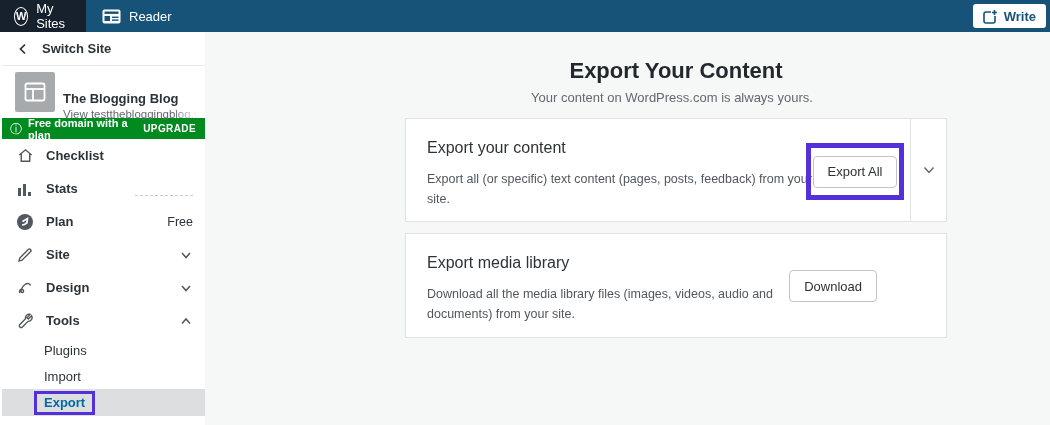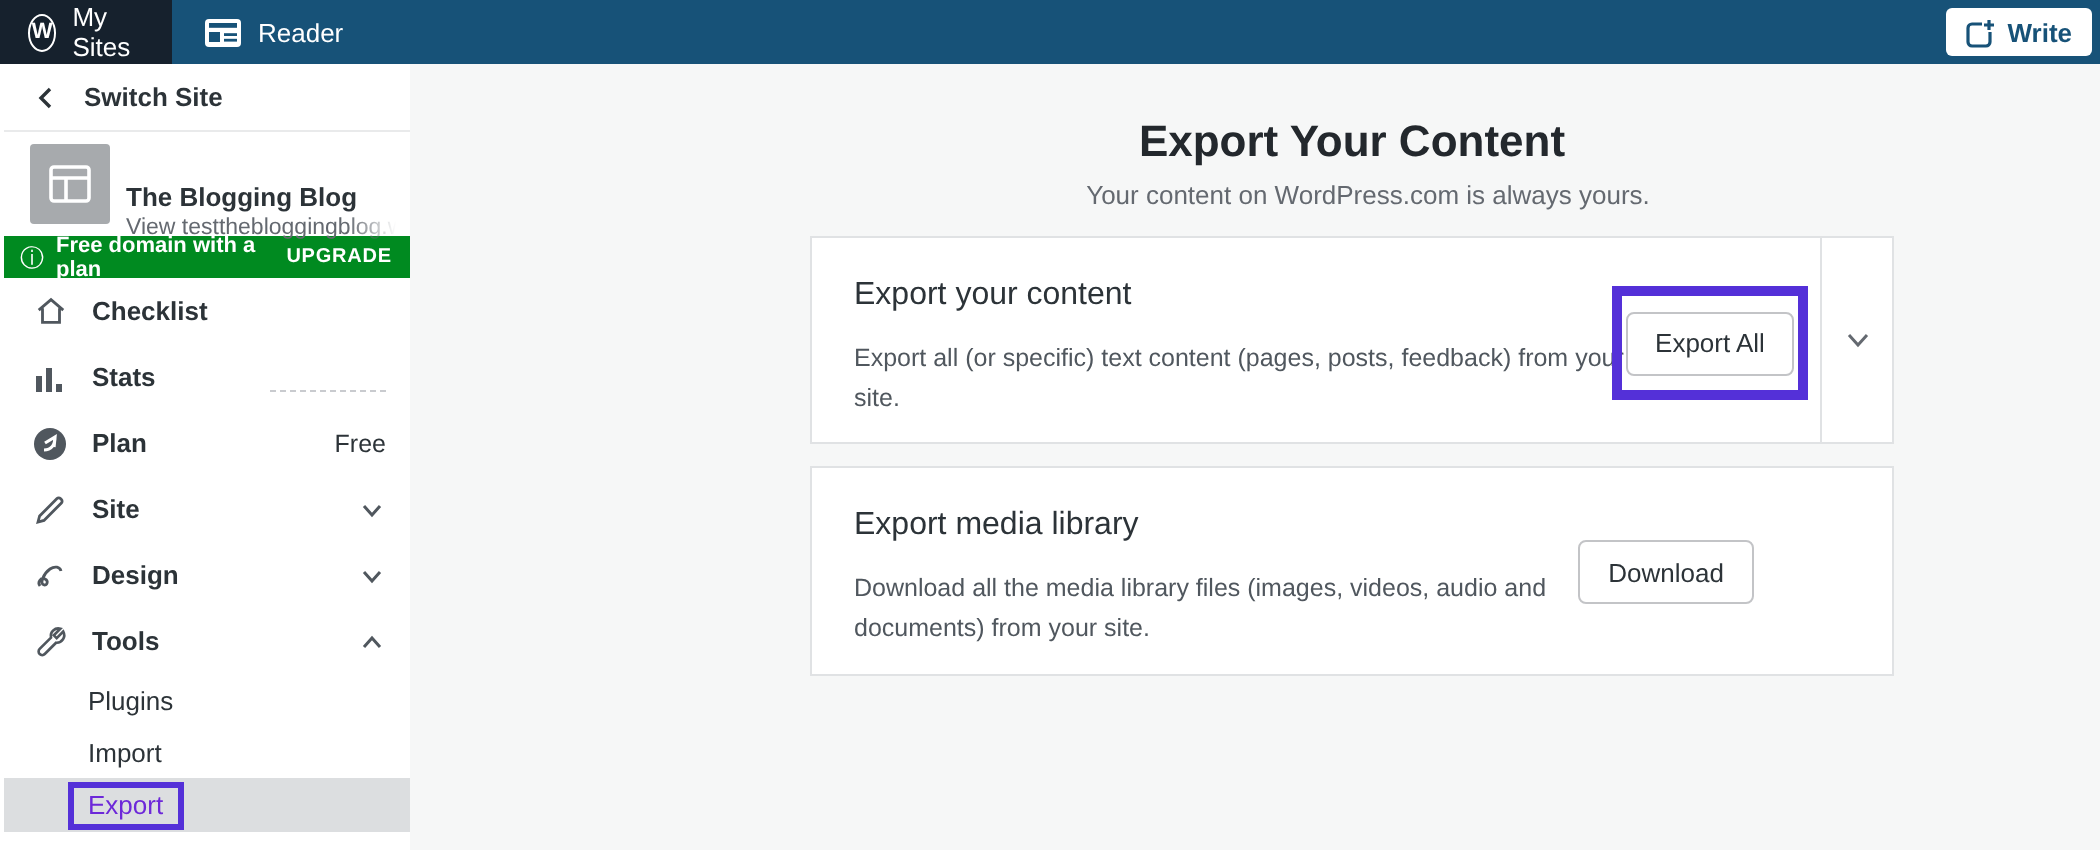--- a/index.html
+++ b/index.html
@@ -32,26 +32,26 @@
   .nav { position:relative; }
   .nav-row { height:33px; display:flex; align-items:center; padding:0 13px 0 14px; cursor:pointer; position:relative; }
   .nav-row .icon { width:18px; height:18px; flex:0 0 auto; display:flex; align-items:center; justify-content:center; }
   .nav-row .label { font-size:13px; font-weight:600; color:#2c3338; margin-left:12px; }
   .nav-row .right { margin-left:auto; display:flex; align-items:center; }
   .badge-free { font-size:12.5px; color:#2c3338; }
   .sparkline { position:absolute; right:13px; bottom:9px; width:58px; border-bottom:1px dashed #c9cbcf; }
   .nav-sub { height:26px; display:flex; align-items:center; padding-left:42px; cursor:pointer; font-size:13px; color:#2c3338; }
   .nav-sub.selected { background:#dcdee0; height:27px; }
   .export-annotation { border:3px solid #5430d8; padding:1px 7px 2px 7px; margin-left:-10px; }
-  .nav-sub.selected .lbl { color:#6d28d9; font-weight:400; }
+  .nav-sub.selected .lbl { color:#0369a1; font-weight:700; }
 
   
   .main { position:absolute; left:205px; top:32px; width:845px; height:393px; background:#f6f7f7; }
   .page-title { position:absolute; left:200px; top:26px; width:542px; text-align:center; font-size:22px; font-weight:600; color:#23282d; }
-  .page-subtitle { position:absolute; left:208px; top:58px; width:542px; text-align:center; font-size:13px; color:#646970; }
+  .page-subtitle { position:absolute; left:196px; top:58px; width:542px; text-align:center; font-size:13px; color:#646970; }
 
   .card { position:absolute; left:200px; width:542px; background:#fff; border:1px solid #e0e2e4; }
   .card1 { top:86px; height:104px; }
   .card2 { top:201px; height:105px; }
   .card-title { position:absolute; left:21px; top:20px; font-size:16px; font-weight:400; color:#2c3338; }
   .card-desc { position:absolute; left:21px; top:50px; width:392px; font-size:12.5px; line-height:1.62; color:#50575e; }
   .wp-btn { background:#fff; border:1px solid #c3c4c7; border-radius:4px; height:32px; padding:0 14px; font-size:13px; font-weight:500; color:#2c3338; font-family:"Liberation Sans",sans-serif; cursor:pointer; }
   .btn-annotation { position:absolute; right:42px; top:24px; width:98px; height:57px; border:5px solid #5430d8; display:flex; align-items:center; justify-content:center; }
   .download-btn { position:absolute; right:69px; top:36px; }
   .expander { position:absolute; right:0; top:0; bottom:0; width:36px; border-left:1px solid #e0e2e4; display:flex; align-items:center; justify-content:center; cursor:pointer; }

